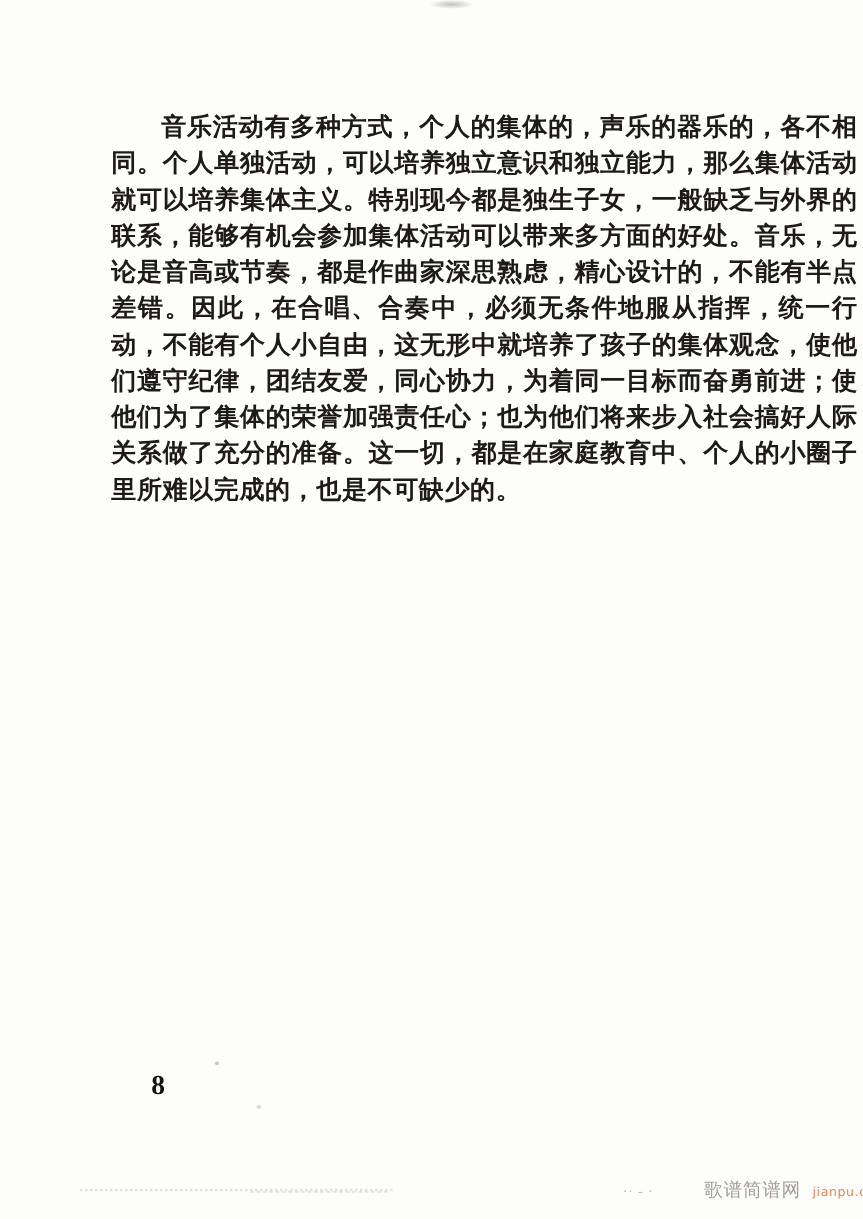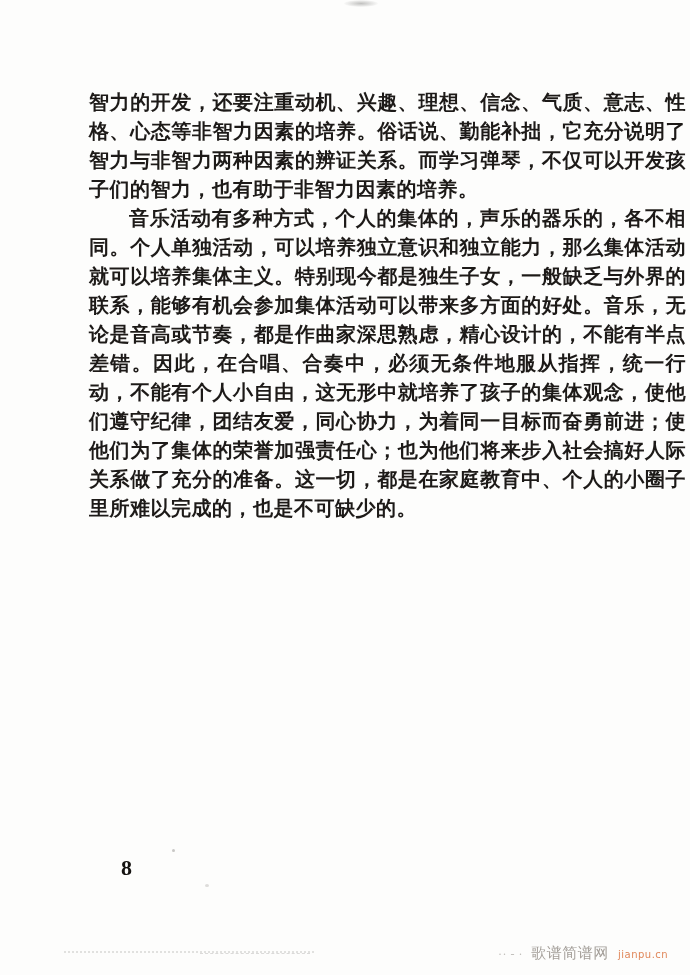--- a/index.html
+++ b/index.html
@@ -81,20 +81,21 @@
     white-space: nowrap;
     letter-spacing: 0.5px;
   }
   .wm-dashes {
     color: rgba(140,136,130,0.55);
     font-size: 12px;
     margin-right: 4px;
   }
   .wm-name {
     color: #a39e98;
+    margin-left: 32px;
   }
   .wm-url {
     color: #e0875a;
     font-family: "DejaVu Sans", sans-serif;
     font-size: 10px;
     margin-left: 5px;
   }
   .speck {
     position: absolute;
     background: rgba(120,118,114,0.4);
@@ -105,21 +106,20 @@
   .speck-c { left: 205px; top: 884px; width: 4px; height: 3px; opacity: .6; }
 </style>
 </head>
 <body>
 
 <div class="page">
 
   <div class="smudge-top"></div>
 
   <main class="text-block" style="color: rgb(29, 26, 24);">
-    <p class="para no-indent">智力的开发，还要注重动机、兴趣、理想、信念、气质、意志、性格、心态等非智力因素的培养。俗话说、勤能补拙，它充分说明了智力与非智力两种因素的辨证关系。而学习弹琴，不仅可以开发孩子们的智力，也有助于非智力因素的培养。</p>
     <p class="para">音乐活动有多种方式，个人的集体的，声乐的器乐的，各不相同。个人单独活动，可以培养独立意识和独立能力，那么集体活动就可以培养集体主义。特别现今都是独生子女，一般缺乏与外界的联系，能够有机会参加集体活动可以带来多方面的好处。音乐，无论是音高或节奏，都是作曲家深思熟虑，精心设计的，不能有半点差错。因此，在合唱、合奏中，必须无条件地服从指挥，统一行动，不能有个人小自由，这无形中就培养了孩子的集体观念，使他们遵守纪律，团结友爱，同心协力，为着同一目标而奋勇前进；使他们为了集体的荣誉加强责任心；也为他们将来步入社会搞好人际关系做了充分的准备。这一切，都是在家庭教育中、个人的小圈子里所难以完成的，也是不可缺少的。</p>
   </main>
 
   <div class="page-number">8</div>
 
   <div class="speck speck-a"></div>
   <div class="speck speck-b"></div>
   <div class="speck speck-c"></div>
 
   <div class="bottom-noise"></div>

